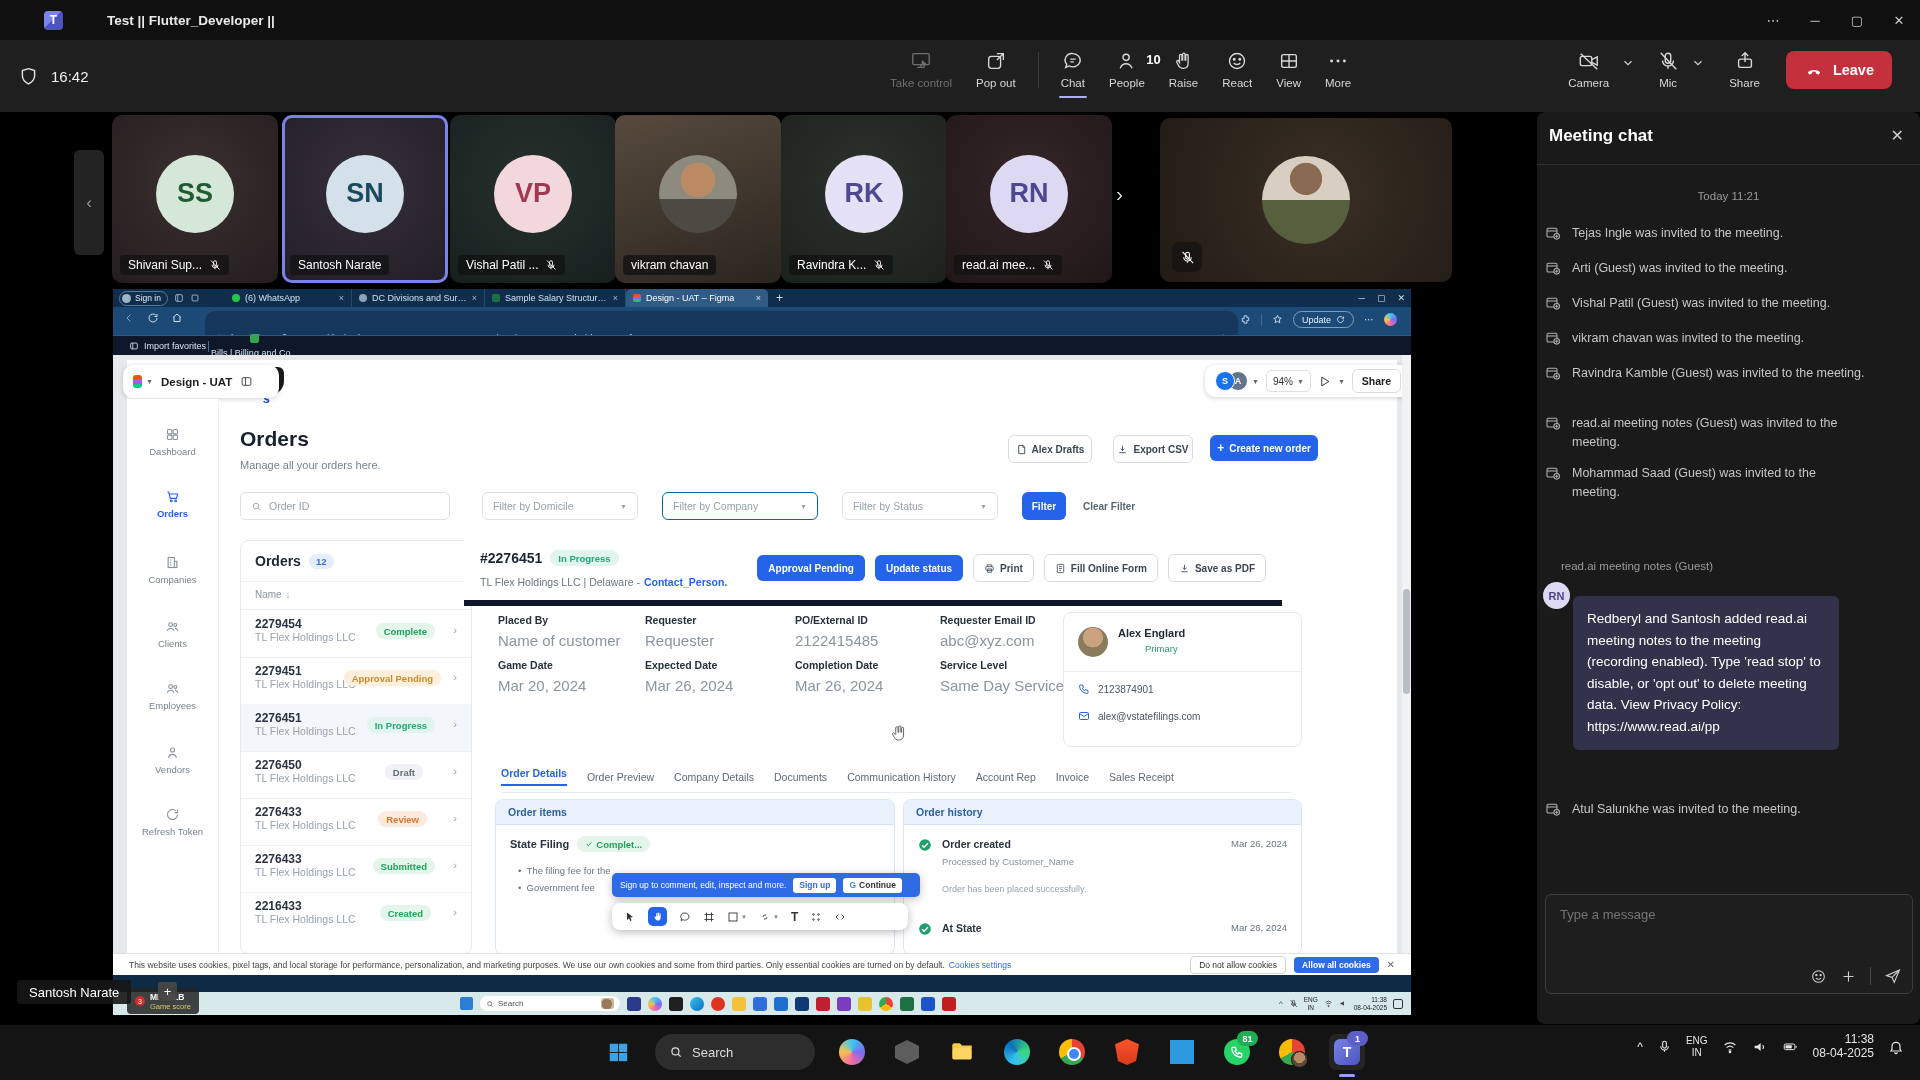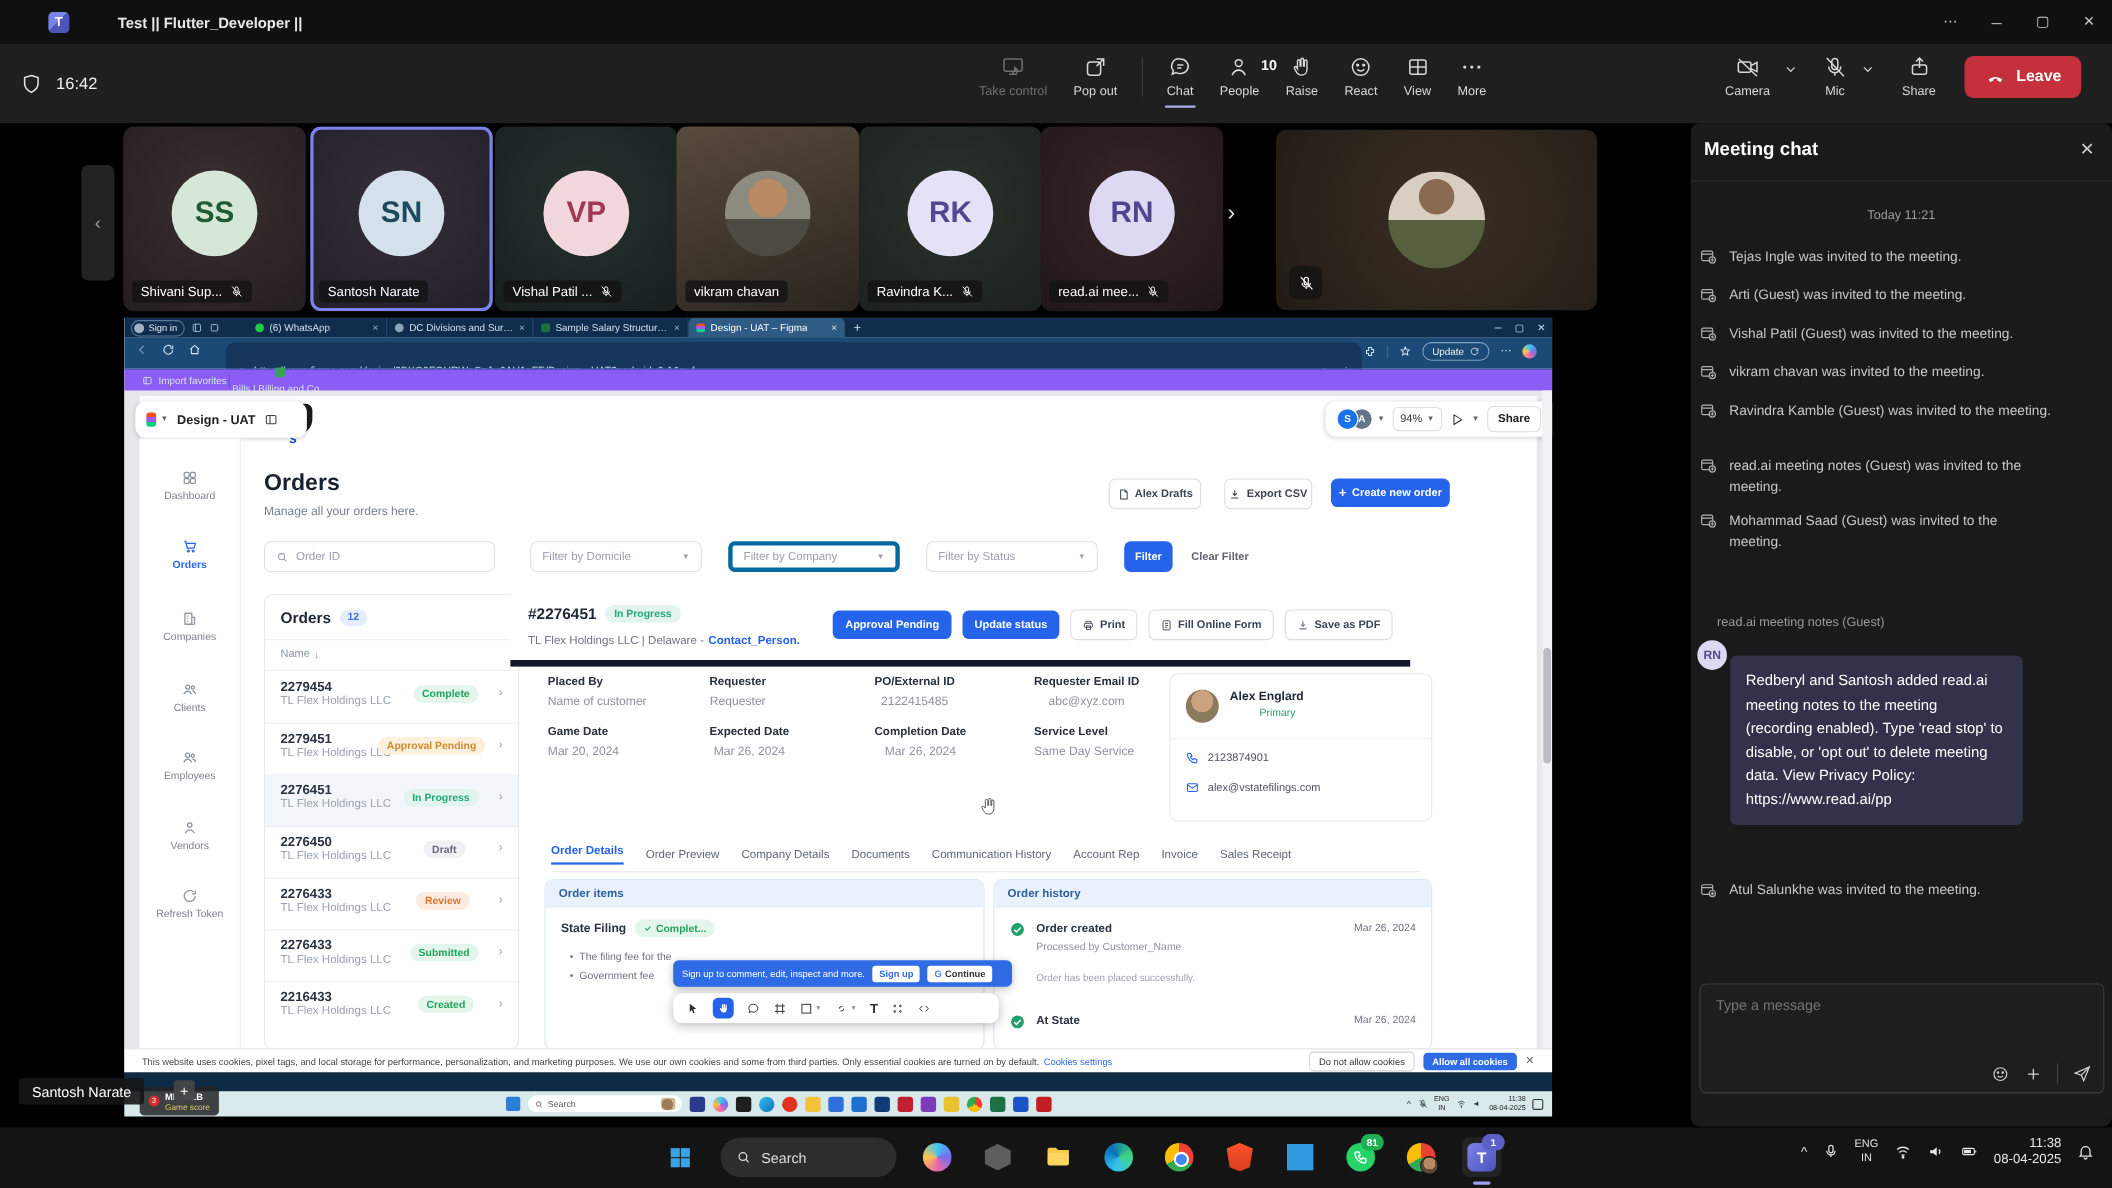--- a/index.html
+++ b/index.html
@@ -30,41 +30,41 @@
   .bubble{position:absolute;left:36px;top:484px;width:238px;background:#32334b;border-radius:6px;padding:12px 14px;
     color:#fff;font-size:13.5px;line-height:1.6;}
   .chatinput{position:absolute;left:8px;top:782px;width:342px;height:78px;background:#1e1e1e;border:1px solid #3c3c3c;border-radius:6px;padding:10px 12px;}
   
   .share{left:113px;top:289px;width:1298px;height:686px;background:#e7e8ea;overflow:hidden;}
   .tabstrip{position:absolute;left:0;top:0;width:1298px;height:18px;background:#0f2d4c;}
   .btab{height:18px;display:flex;align-items:center;gap:5px;color:#cfe0ee;font-size:9px;padding:0 7px;border-right:1px solid #24496d;white-space:nowrap;overflow:hidden;}
   .btab.on{background:#2f5b84;border-radius:5px 5px 0 0;color:#fff;border-right:none;}
   .btoolbar{position:absolute;left:0;top:18px;width:1298px;height:28px;background:#1c4a76;}
   .urlpill{position:absolute;left:92px;top:4px;width:1013px;height:32px;background:#14375b;border-radius:10px;display:flex;align-items:flex-end;gap:7px;padding:0 10px;color:#cfe0ef;font-size:9.5px;}
-  .favbar{position:absolute;left:0;top:46px;width:1298px;height:20px;background:#8b5cf6;border-top:1px solid #2a5a88;display:flex;align-items:center;gap:2px;padding-left:16px;color:#d7e4f0;font-size:9px;}
+  .favbar{position:absolute;left:0;top:46px;width:1298px;height:20px;background:#0f172a;border-top:1px solid #2a5a88;display:flex;align-items:center;gap:2px;padding-left:16px;color:#d7e4f0;font-size:9px;}
   
   .fpill{position:absolute;background:#fff;border-radius:10px;box-shadow:0 1px 5px rgba(0,0,0,.18);display:flex;align-items:center;}
   .sideitem{position:absolute;left:14px;width:91px;display:flex;flex-direction:column;align-items:center;gap:4px;color:#7a828d;font-size:9.5px;}
   .sideitem.on{color:#2563eb;}
   .btn-blue{background:#2563eb;color:#fff;border-radius:6px;display:flex;align-items:center;justify-content:center;gap:5px;font-size:10px;font-weight:600;}
   .btn-out{background:#fff;color:#3c4654;border:1px solid #d9dde3;border-radius:6px;display:flex;align-items:center;justify-content:center;gap:5px;font-size:10px;font-weight:600;}
   .badge{border-radius:10px;padding:2.5px 8px;font-size:9.5px;font-weight:700;white-space:nowrap;}
   .b-green{background:#e4f5ec;color:#1fa45b;}
   .b-teal{background:#e1f4ed;color:#23a876;}
   .b-orange{background:#fcefdc;color:#cf8a2e;}
   .b-orange2{background:#fdeade;color:#d9782f;}
   .b-gray{background:#eff1f4;color:#626b77;}
   .card{background:#fff;border:1px solid #e6e9ed;border-radius:8px;position:absolute;}
   .orow{position:absolute;left:0;width:100%;height:47px;border-bottom:1px solid #eef0f3;}
   .oid{font-size:12px;font-weight:700;color:#2a3342;}
   .ocomp{font-size:10.5px;color:#9aa3af;}
   .dtab{font-size:10.5px;color:#5f6977;white-space:nowrap;}
   .dtab.on{color:#2563eb;font-weight:700;border-bottom:2px solid #2563eb;padding-bottom:5px;}
   .fl{font-size:10.5px;font-weight:700;color:#27303d;}
-  .fv{font-size:11px;color:#8b949f;text-align:center;}
+  .fv{font-size:15px;color:#8b949f;}
   .phead{height:24px;background:#e9f2fc;border-bottom:1px solid #d3e3f6;display:flex;align-items:center;padding:0 12px;font-size:10.5px;font-weight:700;color:#274666;border-radius:7px 7px 0 0;}
   .cookiebar{position:absolute;left:0;top:664px;width:1298px;height:22px;background:#fff;border-top:1px solid #e2e2e2;display:flex;align-items:center;padding:0 16px;box-sizing:border-box;}
   
   .stask{left:113px;top:992px;width:1298px;height:23px;background:#d8e9ec;}
   .sic{width:14px;height:14px;border-radius:3px;flex:0 0 auto;}
   
   .ltask{left:0;top:1025px;width:1920px;height:55px;background:#141414;}
   .lic{width:36px;height:36px;display:flex;align-items:center;justify-content:center;position:relative;}
   .badge-n{position:absolute;top:-3px;right:-3px;min-width:15px;height:15px;border-radius:8px;color:#fff;font-size:9px;font-weight:700;display:flex;align-items:center;justify-content:center;padding:0 3px;}
   .traytxt{color:#e6e6e6;font-size:10px;line-height:1.15;text-align:center;}
@@ -596,21 +596,21 @@
     <svg width="11" height="11" viewBox="0 0 24 24" fill="none" stroke="#98a1ad" stroke-width="2">
         <circle cx="11" cy="11" r="6"></circle>
         <path d="M15.5 15.5L20 20"></path>
       </svg>
     <span style="font-size:10.5px;color:#98a1ad;">Order ID</span>
     </div>
   <div class="a f" style="left:369px;top:203px;width:156px;height:28px;background:#fff;border:1px solid #dde1e6;border-radius:6px;padding:0 10px;box-sizing:border-box;justify-content:space-between;">
     <span style="font-size:10.5px;color:#98a1ad;">Filter by Domicile</span>
       <span style="font-size:7px;color:#98a1ad;">▼</span>
     </div>
-  <div class="a f" style="left:549px;top:203px;width:156px;height:28px;background:#fff;border:4px solid #0369a1;border-radius:6px;padding:0 10px;box-sizing:border-box;justify-content:space-between;">
+  <div class="a f" style="left:549px;top:203px;width:156px;height:28px;background:#fff;border:1px solid #0369a1;border-radius:6px;padding:0 10px;box-sizing:border-box;justify-content:space-between;">
     <span style="font-size:10.5px;color:#98a1ad;">Filter by Company</span>
       <span style="font-size:7px;color:#98a1ad;">▼</span>
     </div>
   <div class="a f" style="left:729px;top:203px;width:156px;height:28px;background:#fff;border:1px solid #dde1e6;border-radius:6px;padding:0 10px;box-sizing:border-box;justify-content:space-between;">
     <span style="font-size:10.5px;color:#98a1ad;">Filter by Status</span>
       <span style="font-size:7px;color:#98a1ad;">▼</span>
     </div>
   <div class="btn-blue a" style="left:909px;top:203px;width:44px;height:28px;">
       <span>Filter</span>
     </div>

